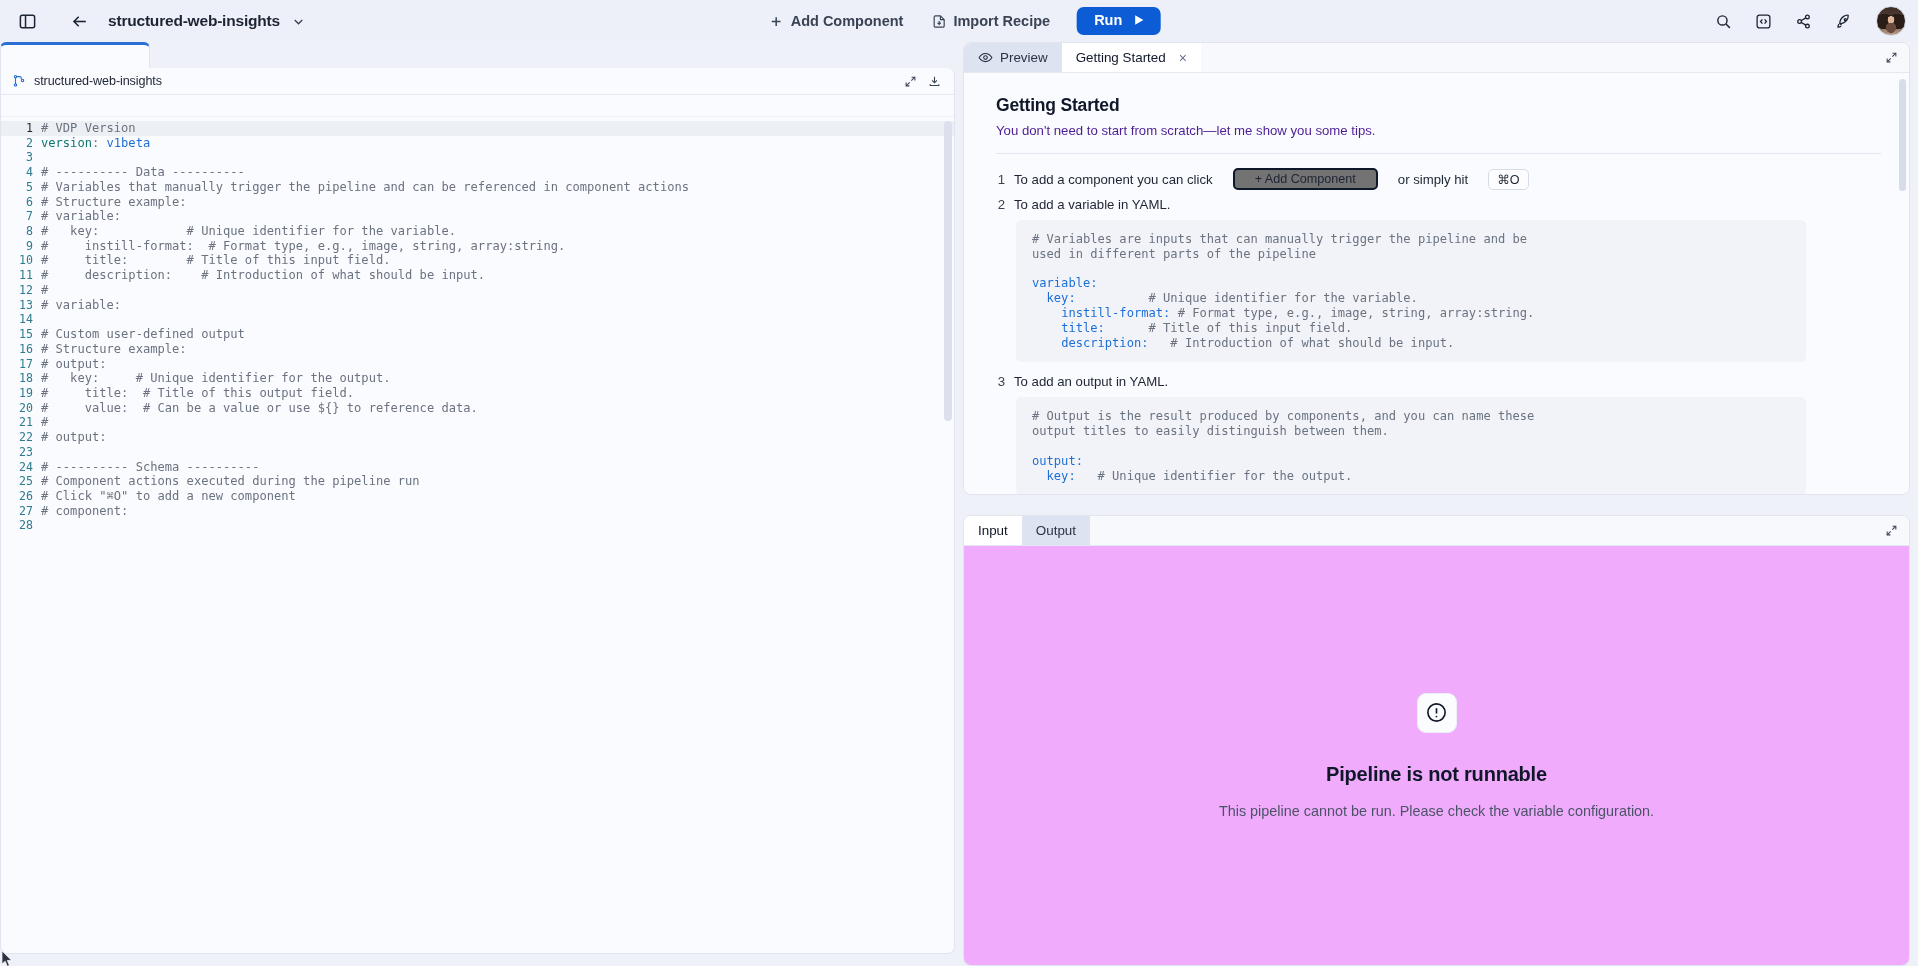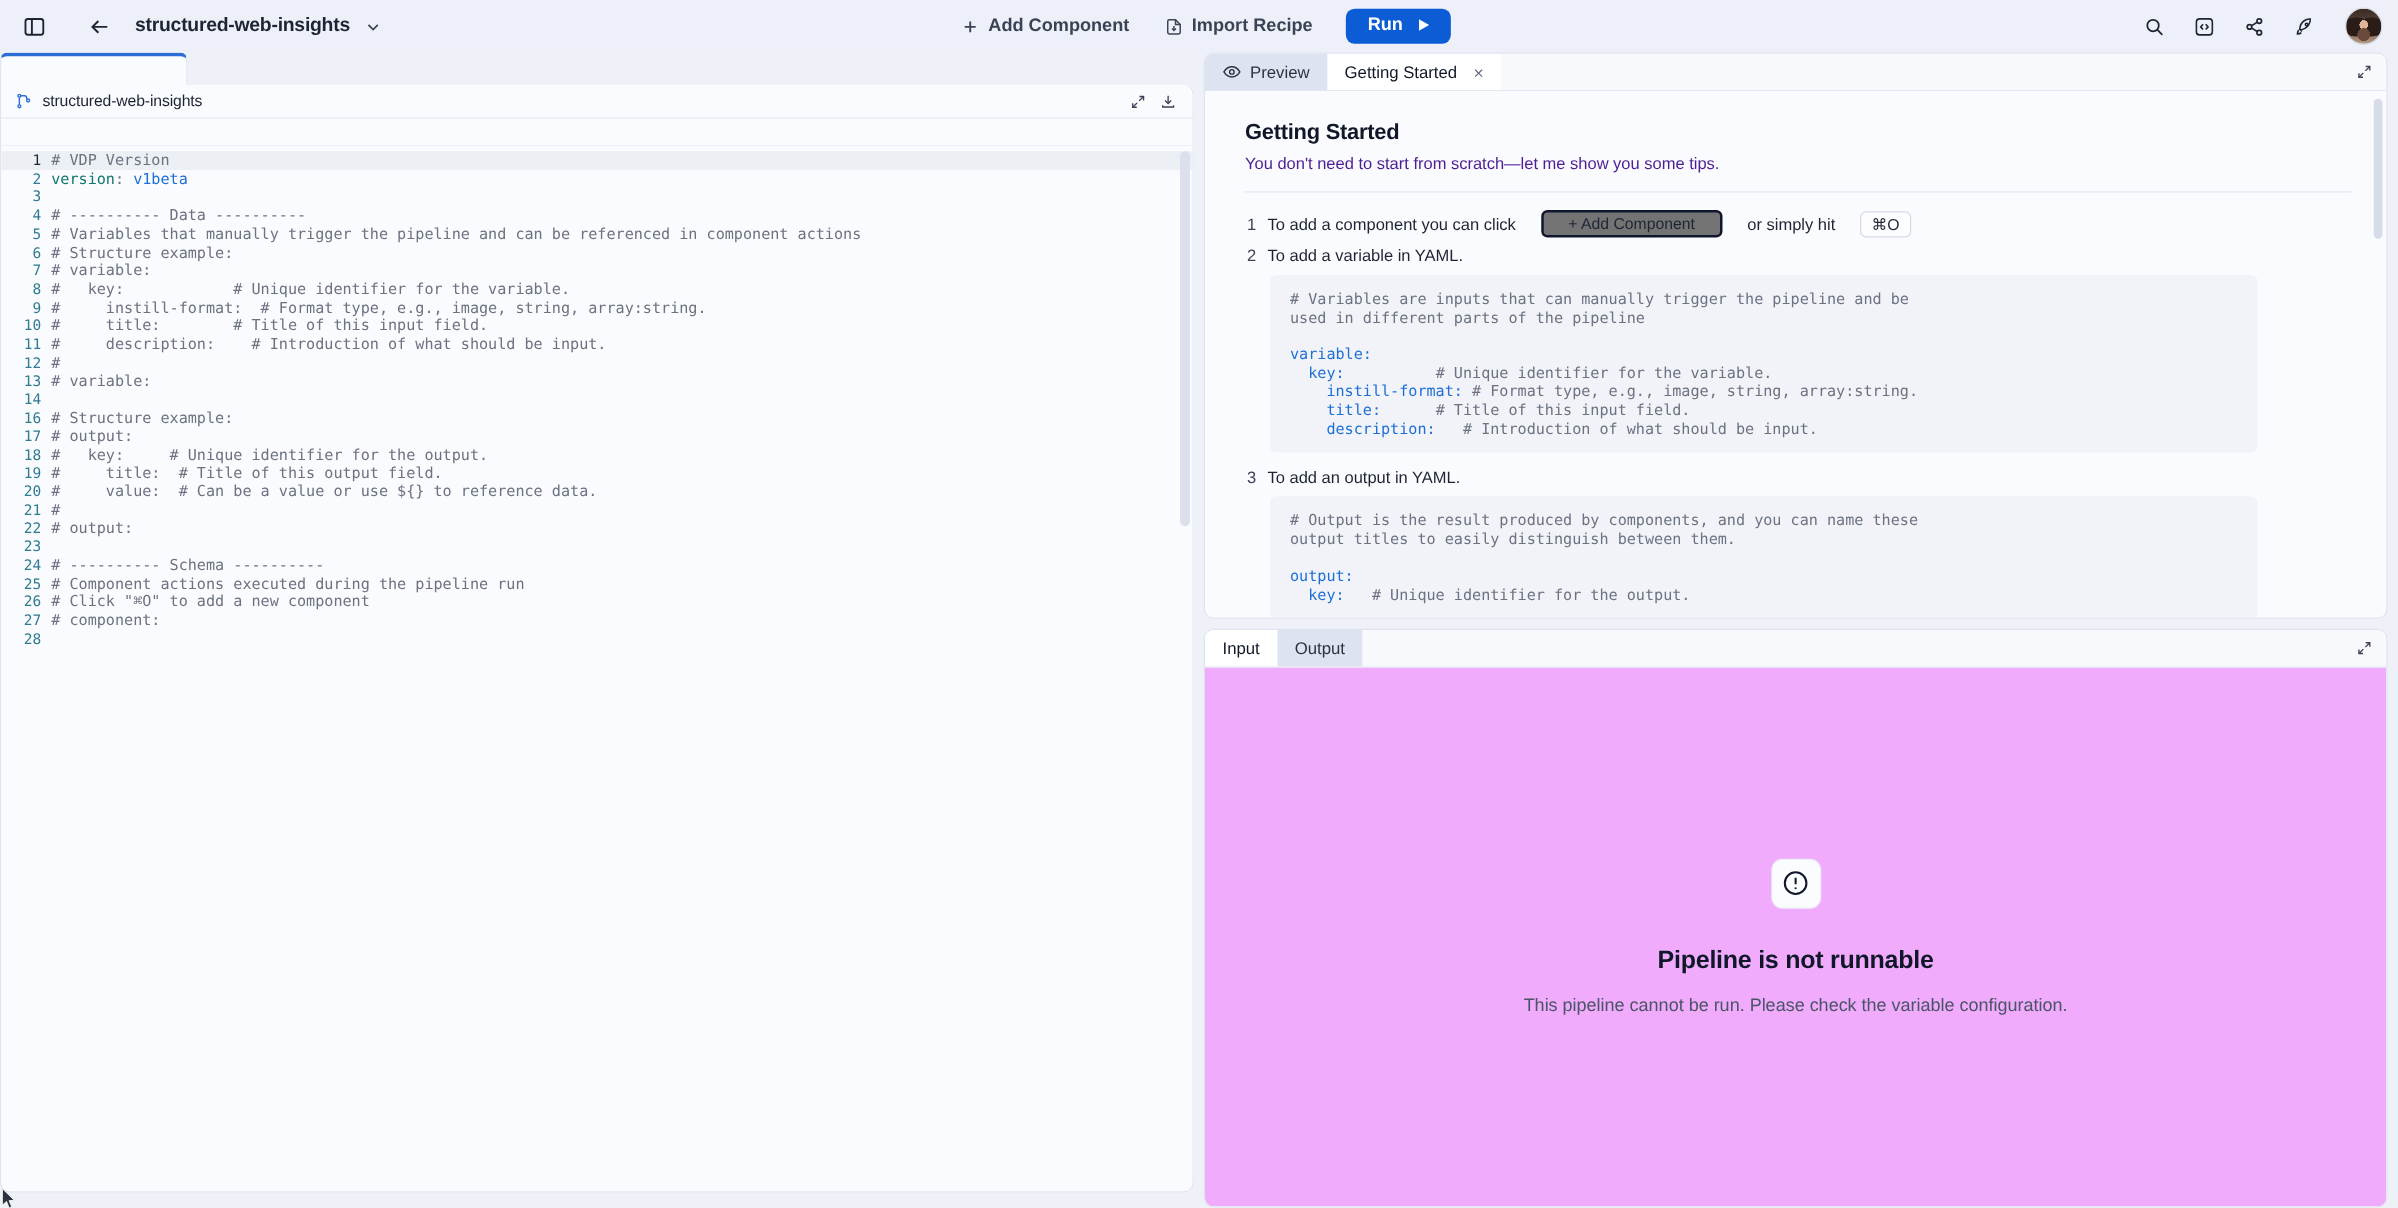--- a/index.html
+++ b/index.html
@@ -127,21 +127,21 @@
 
   
   .right-pane {
     width: 955px; height: 924px; display: flex; flex-direction: column;
     padding-right: 8px;
   }
   .panel {
     background: #fafbfe; border: 1px solid #dfe4ef; border-radius: 8px;
     display: flex; flex-direction: column; overflow: hidden;
   }
-  .panel-top { height: 453px; margin-bottom: 8px; }
+  .panel-top { height: 453px; margin-bottom: 20px; }
   .panel-bot { flex: 1; }
 
   .tabstrip {
     height: 30px; display: flex; align-items: stretch;
     background: #f7f9fd; border-bottom: 1px solid #e4e8f1;
     position: relative;
   }
   .tab {
     display: flex; align-items: center; gap: 7px;
     padding: 0 14px; font-size: 13.4px; color: #1d2433; cursor: pointer;
@@ -357,20 +357,21 @@
             <div class="code-line"><span class="ln">5</span><span><span class="ctext"># Variables that manually trigger the pipeline and can be referenced in component actions</span></span></div>
             <div class="code-line"><span class="ln">6</span><span><span class="ctext"># Structure example:</span></span></div>
             <div class="code-line"><span class="ln">7</span><span><span class="ctext"># variable:</span></span></div>
             <div class="code-line"><span class="ln">8</span><span><span class="ctext">#   key:            # Unique identifier for the variable.</span></span></div>
             <div class="code-line"><span class="ln">9</span><span><span class="ctext">#     instill-format:  # Format type, e.g., image, string, array:string.</span></span></div>
             <div class="code-line"><span class="ln">10</span><span><span class="ctext">#     title:        # Title of this input field.</span></span></div>
             <div class="code-line"><span class="ln">11</span><span><span class="ctext">#     description:    # Introduction of what should be input.</span></span></div>
             <div class="code-line"><span class="ln">12</span><span><span class="ctext">#</span></span></div>
             <div class="code-line"><span class="ln">13</span><span><span class="ctext"># variable:</span></span></div>
             <div class="code-line"><span class="ln">14</span><span></span></div>
+            <div class="code-line"><span class="ln">15</span><span><span class="ctext"># Custom user-defined output</span></span></div>
             <div class="code-line"><span class="ln">16</span><span><span class="ctext"># Structure example:</span></span></div>
             <div class="code-line"><span class="ln">17</span><span><span class="ctext"># output:</span></span></div>
             <div class="code-line"><span class="ln">18</span><span><span class="ctext">#   key:     # Unique identifier for the output.</span></span></div>
             <div class="code-line"><span class="ln">19</span><span><span class="ctext">#     title:  # Title of this output field.</span></span></div>
             <div class="code-line"><span class="ln">20</span><span><span class="ctext">#     value:  # Can be a value or use ${} to reference data.</span></span></div>
             <div class="code-line"><span class="ln">21</span><span><span class="ctext">#</span></span></div>
             <div class="code-line"><span class="ln">22</span><span><span class="ctext"># output:</span></span></div>
             <div class="code-line"><span class="ln">23</span><span></span></div>
             <div class="code-line"><span class="ln">24</span><span><span class="ctext"># ---------- Schema ----------</span></span></div>
             <div class="code-line"><span class="ln">25</span><span><span class="ctext"># Component actions executed during the pipeline run</span></span></div>

